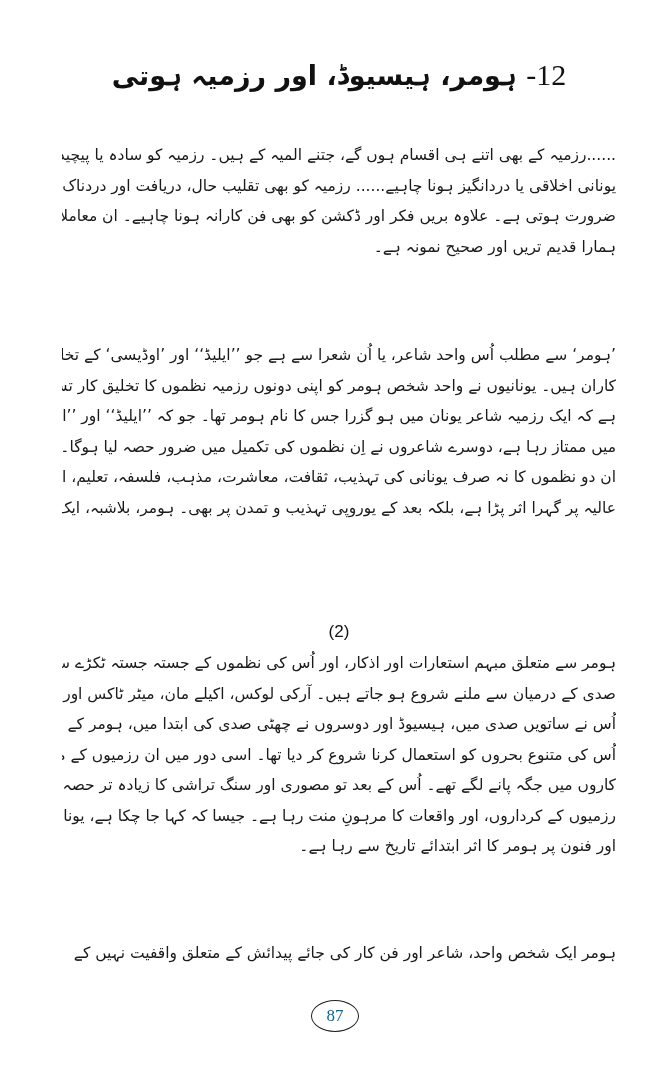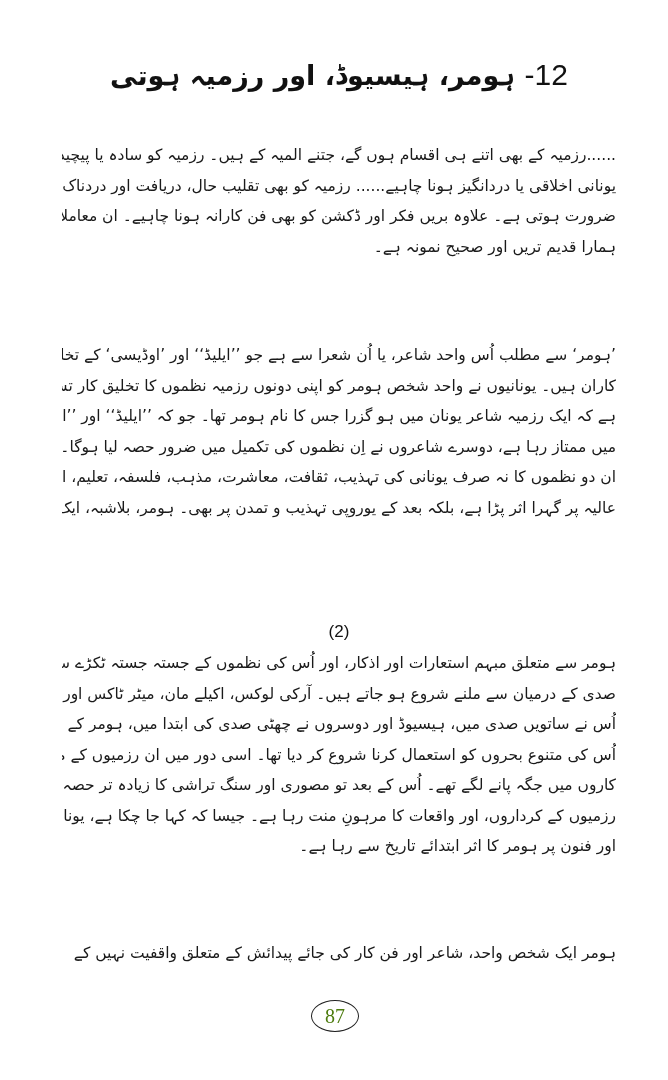--- a/index.html
+++ b/index.html
@@ -19,21 +19,21 @@
       position: absolute;
       top: 58px; left: 0; right: 0;
       text-align: center;
       font-size: 27px;
       font-weight: bold;
       direction: rtl;
       color: #111;
       letter-spacing: 0.5px;
     }
     .chapter-title .num {
-      font-family: Liberation Sans, sans-serif;
+      font-family: Liberation Serif, serif;
       font-weight: normal;
       font-size: 30px;
     }
     .para {
       position: absolute; left: 0; right: 0;
       direction: rtl;
       text-align: justify;
       text-align-last: right;
       font-size: 15.5px;
       line-height: 30.5px;
@@ -56,21 +56,21 @@
     .p3 { top: 648px; }
     .p4 { top: 938px; }
     .page-number {
       position: absolute; left: 311px; top: 1000px;
       width: 46px; height: 30px;
       border: 1.5px solid #222;
       border-radius: 50%;
       text-align: center;
       line-height: 30px;
       font-family: "Liberation Serif", serif;
-      font-size: 20px; color: #4d7c0f;
+      font-size: 17px; color: #0369a1;
     }
   </style>
 </head>
 <body>
 
 <div class="page">
 
   <div class="chapter-title">
     <span class="num">12-</span>
     <span>ہومر، ہیسیوڈ، اور رزمیہ ہوتی</span>

